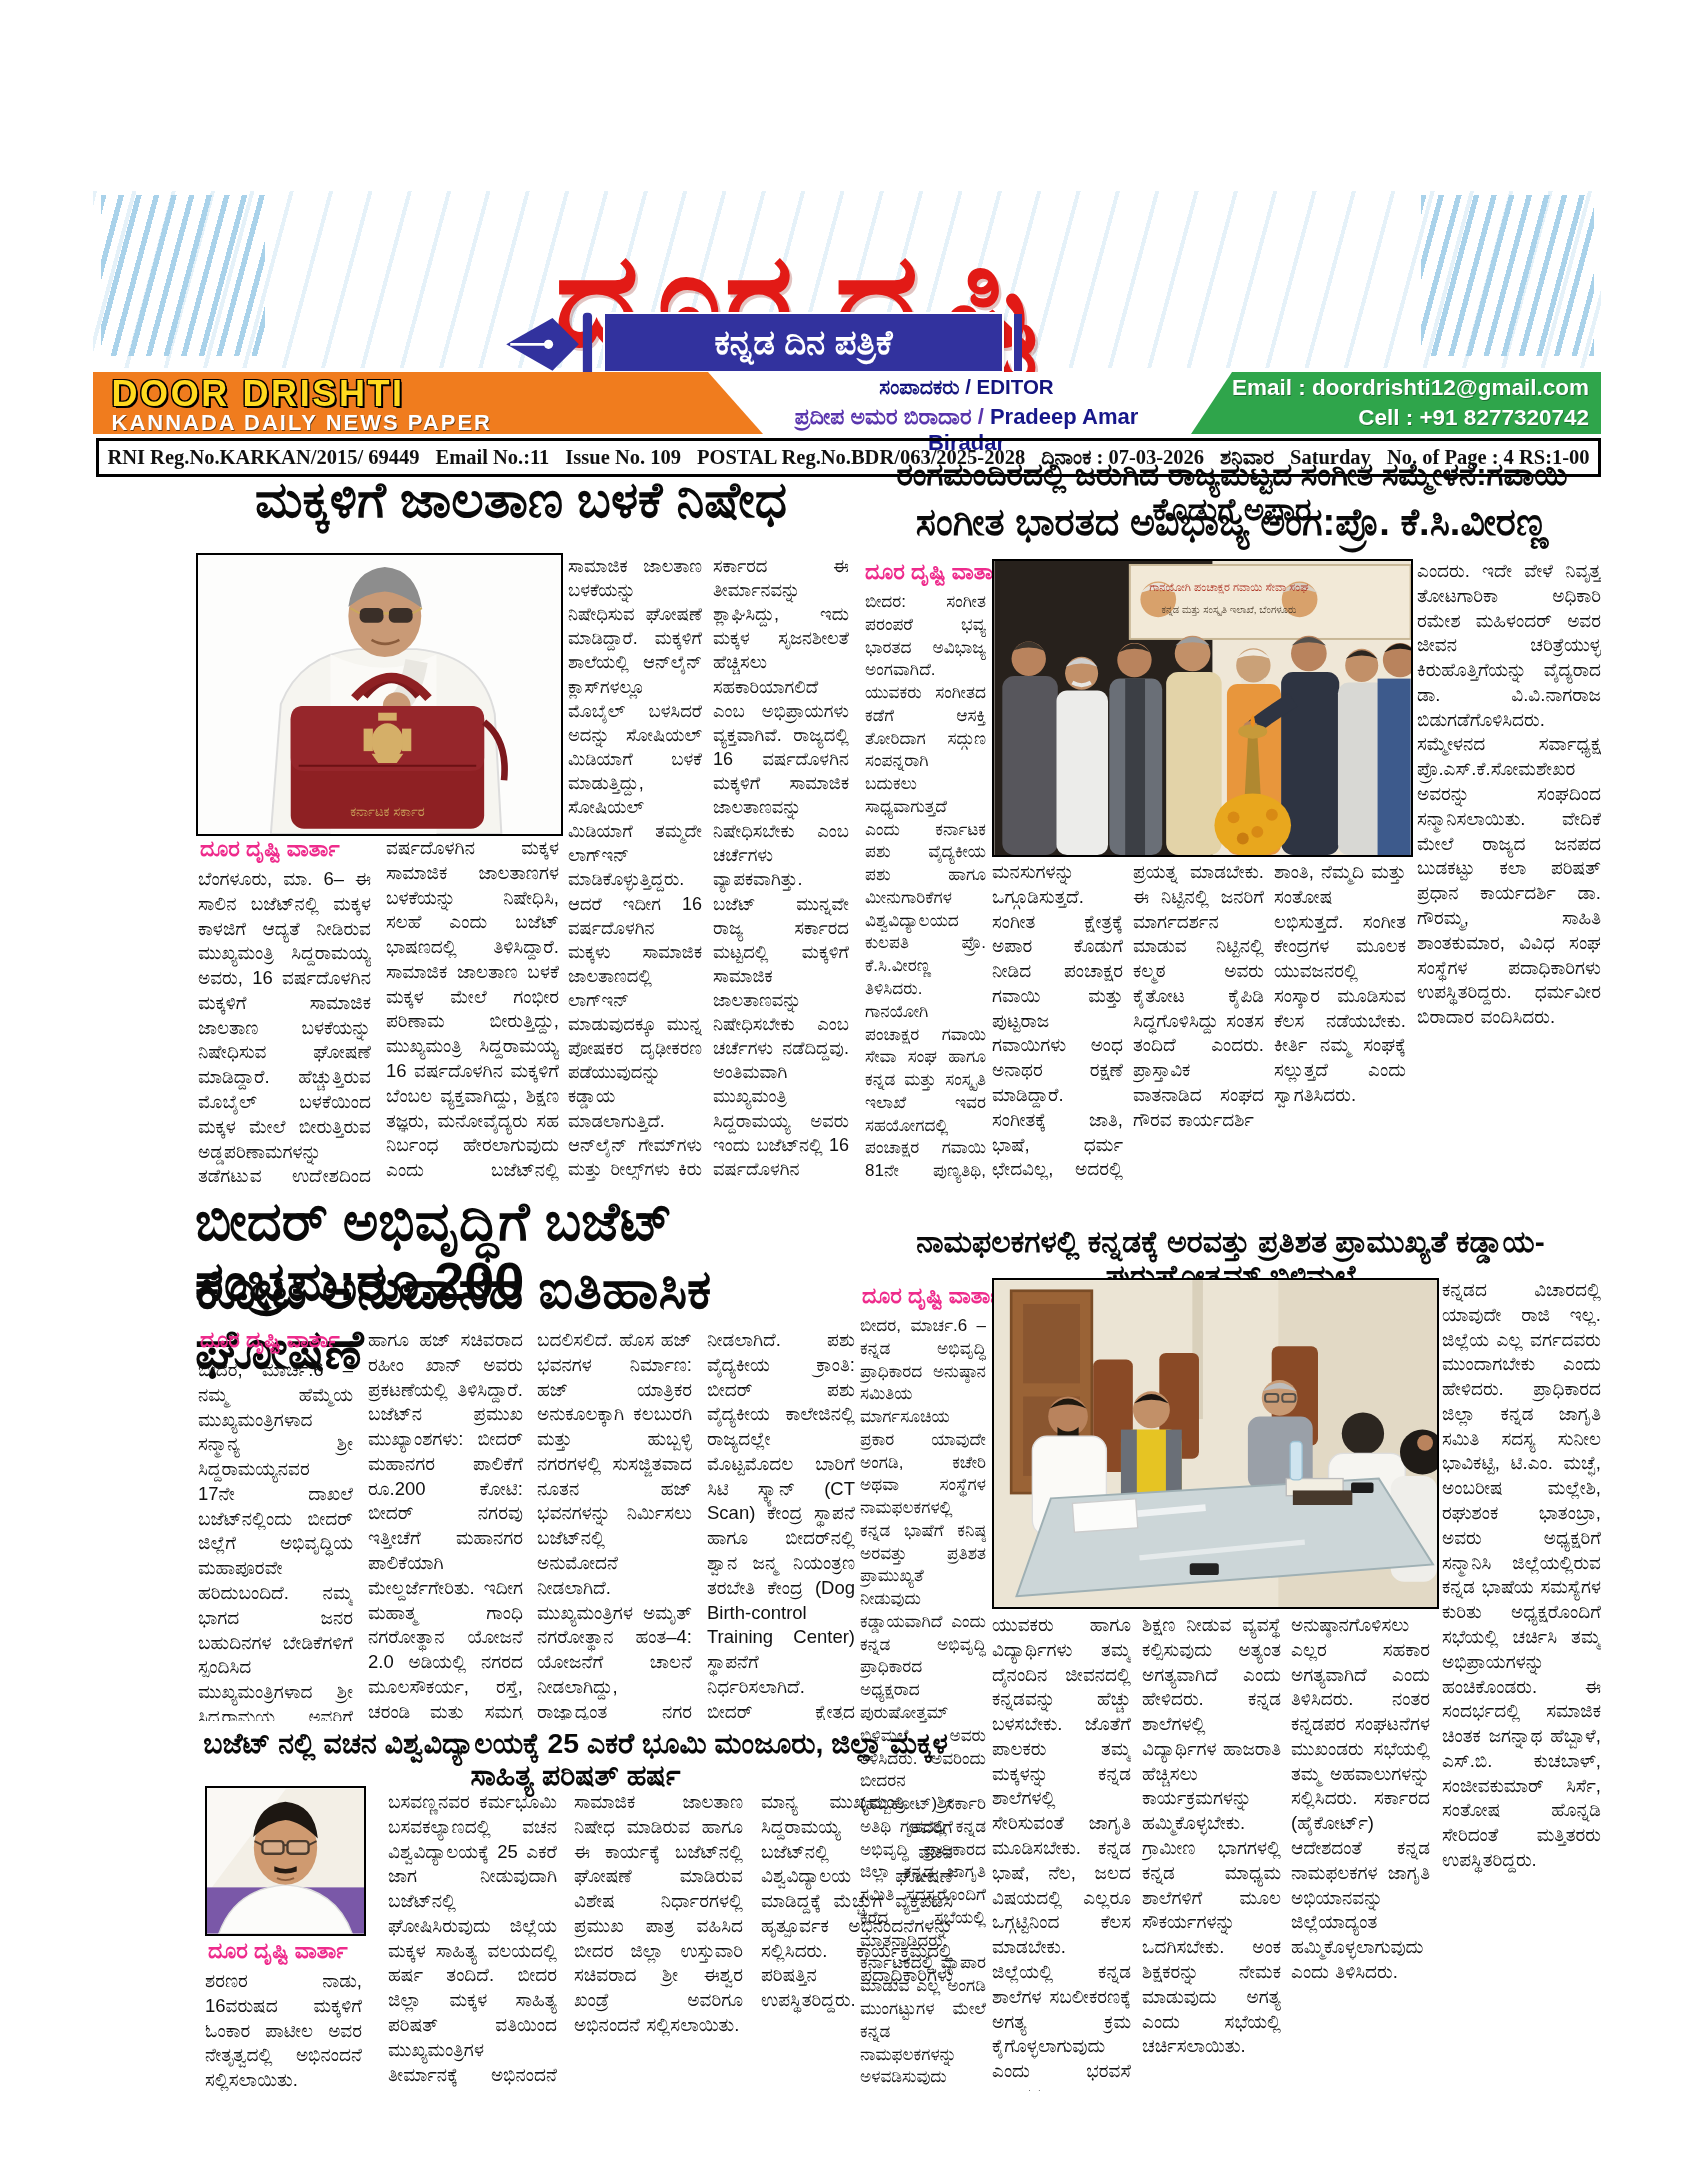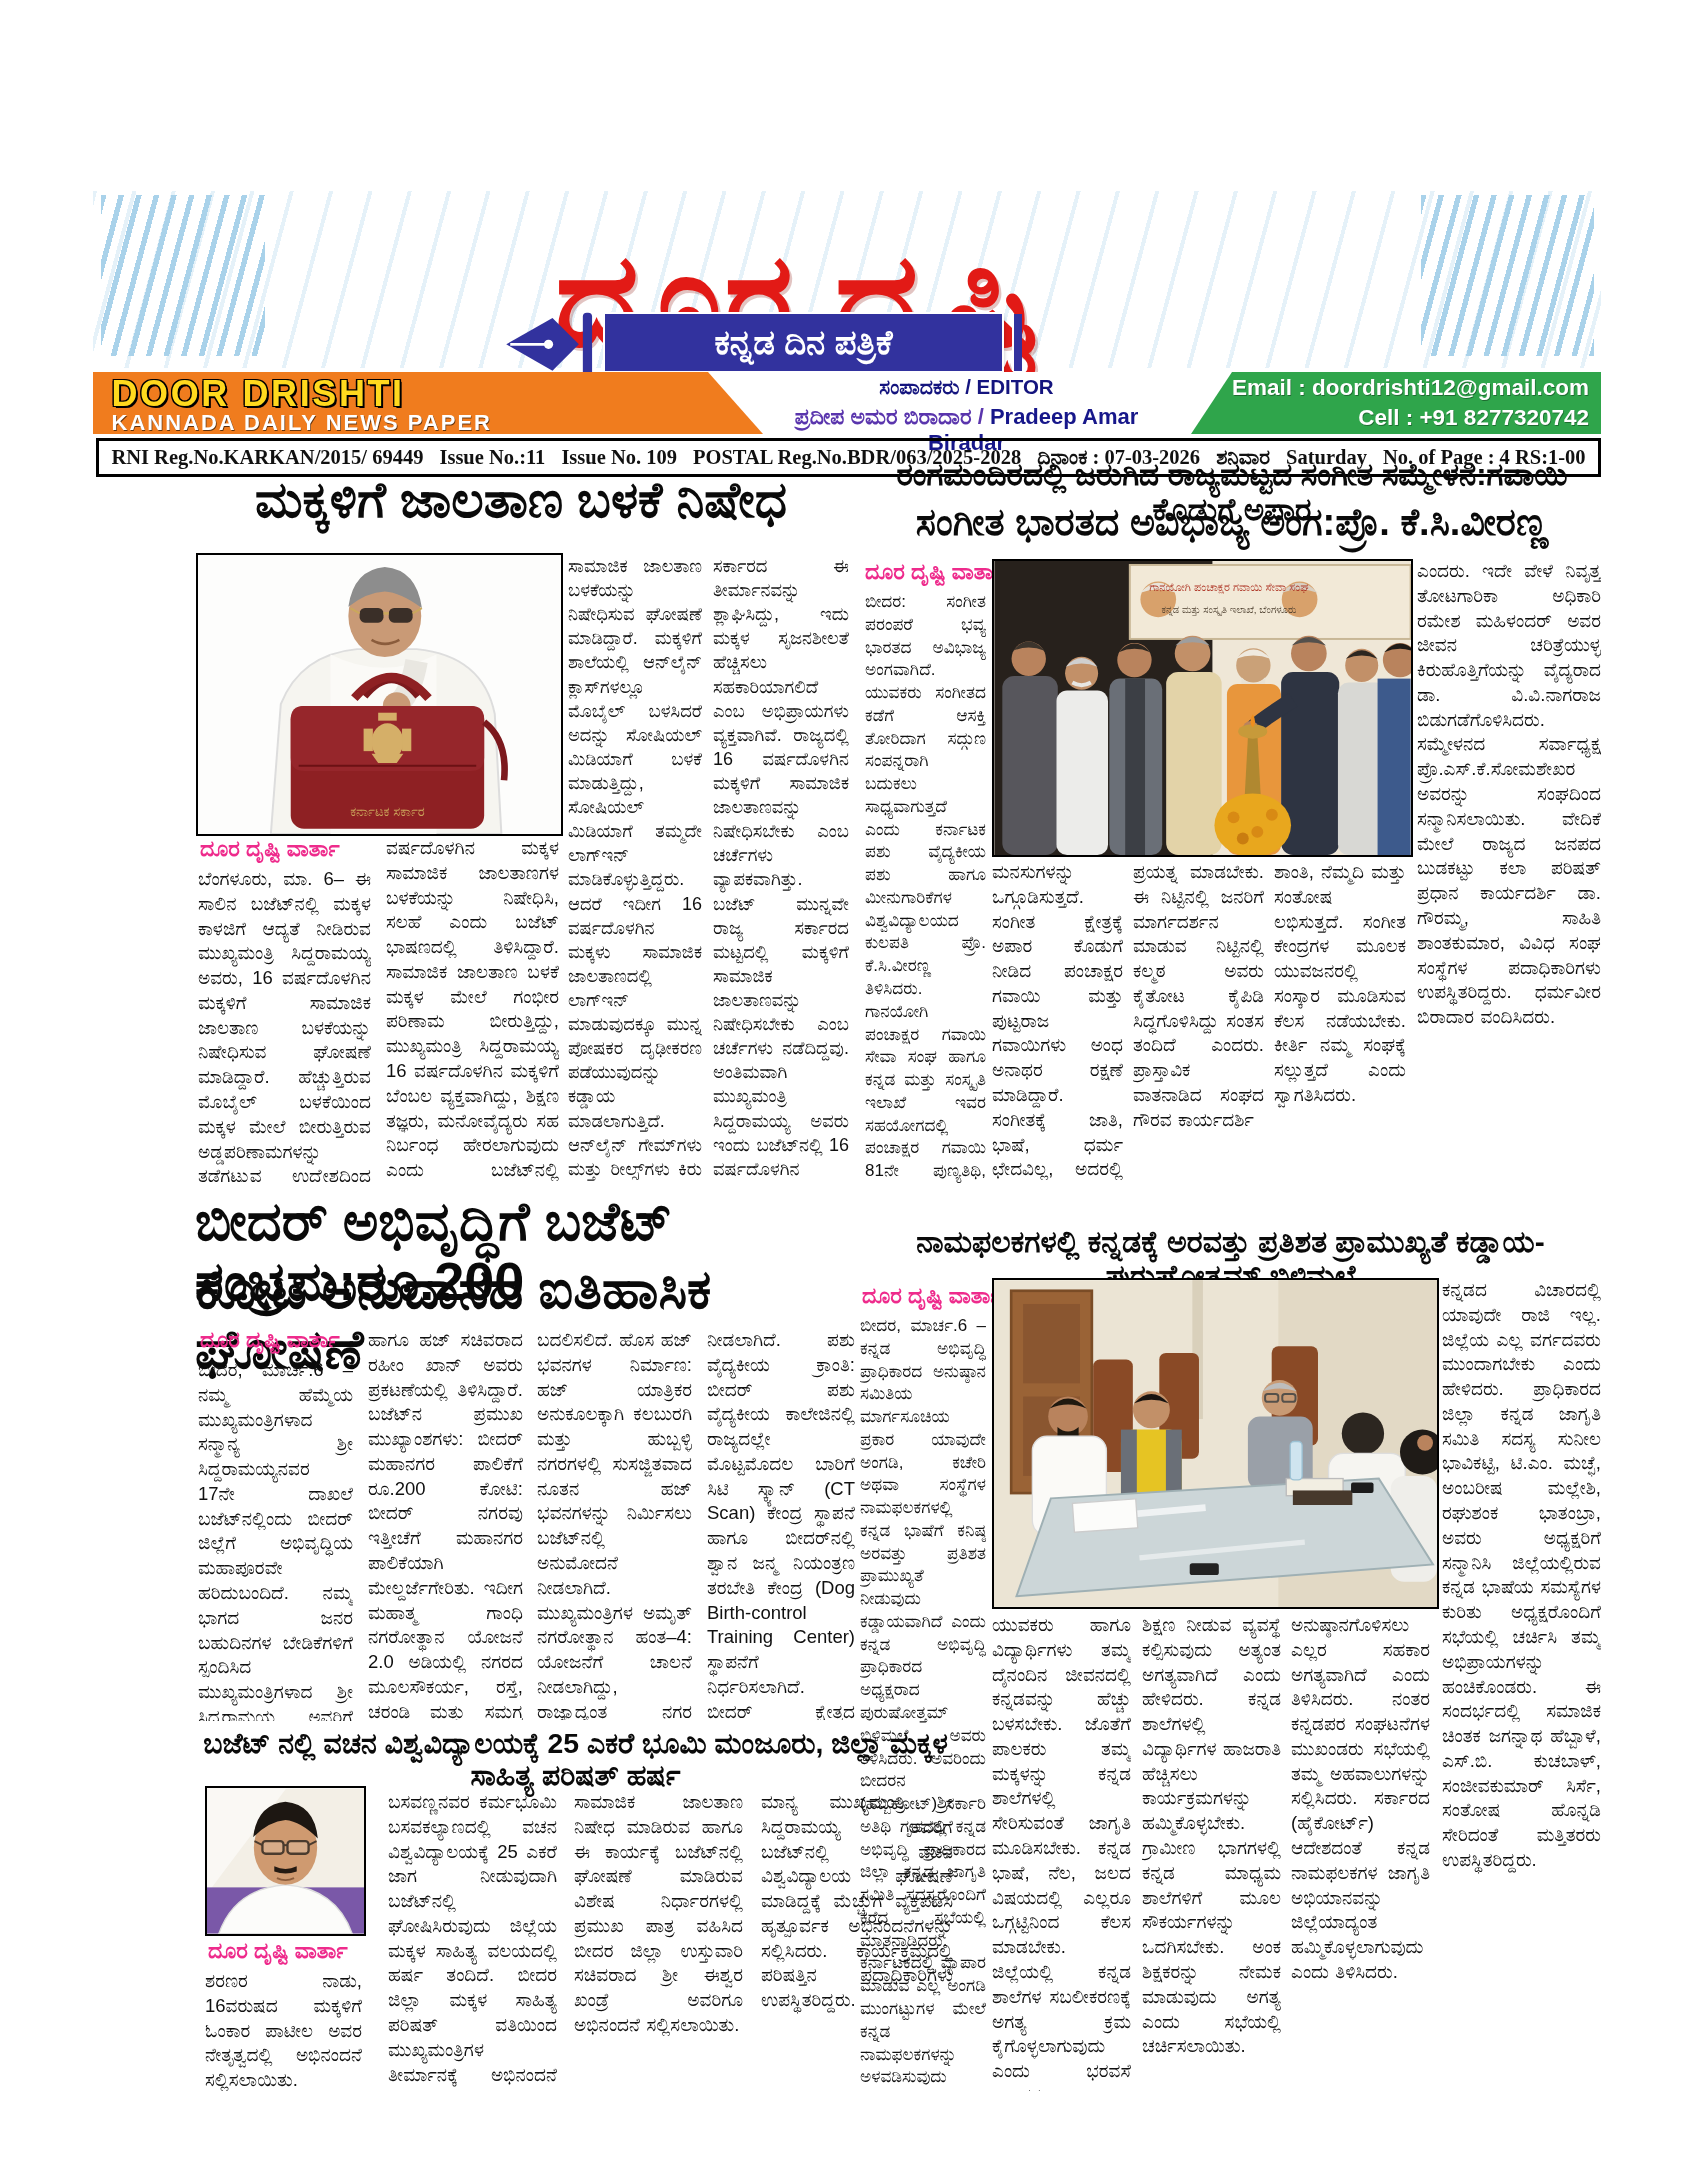--- a/index.html
+++ b/index.html
@@ -63,21 +63,21 @@
       </div>
     </div>
     <div class="abs band-green" style="left:1098px;top:0;width:410px;height:62px;">
       <div class="green-txt abs" style="right:12px;top:3.3px;">Email : doordrishti12@gmail.com</div>
       <div class="green-txt abs" style="right:12px;top:33px;">Cell : +91 8277320742</div>
     </div>
   </div>
 
   <div id="infobar" class="abs" style="left:96px;top:438px;width:1499px;height:33px;">
     <span>RNI Reg.No.KARKAN/2015/ 69449</span>
-    <span>Issue No.:11</span>
+    <span>Email No.:11</span>
     <span>Issue No. 109</span>
     <span>POSTAL Reg.No.BDR/063/2025-2028</span>
     <span>ದಿನಾಂಕ : 07-03-2026</span>
     <span>ಶನಿವಾರ</span>
     <span>Saturday</span>
     <span>No. of Page : 4 RS:1-00</span>
   </div>
 
   <div class="hl abs" style="left:195px;top:472px;width:652px;font-size:50px;">ಮಕ್ಕಳಿಗೆ ಜಾಲತಾಣ ಬಳಕೆ ನಿಷೇಧ</div>
 

